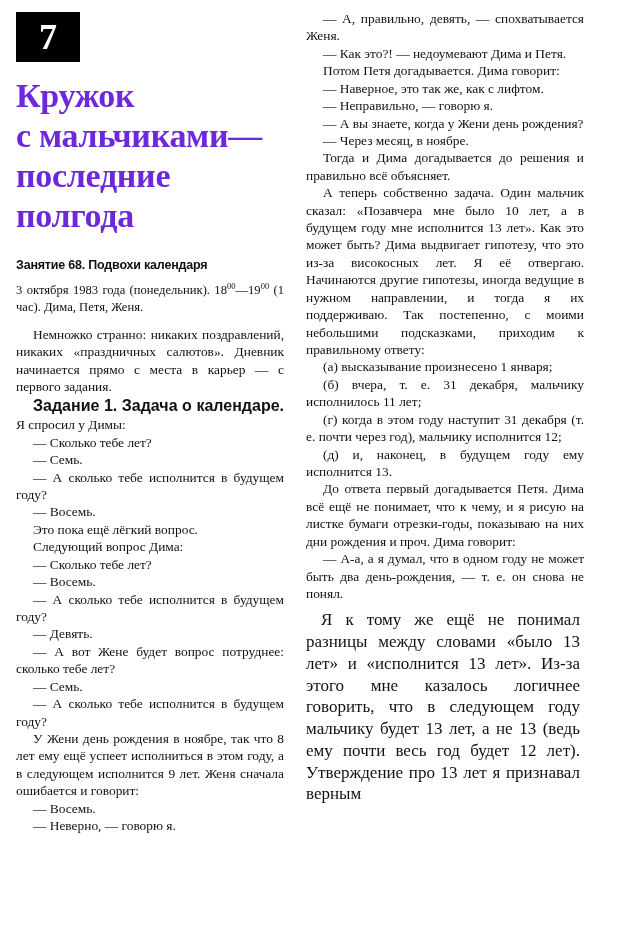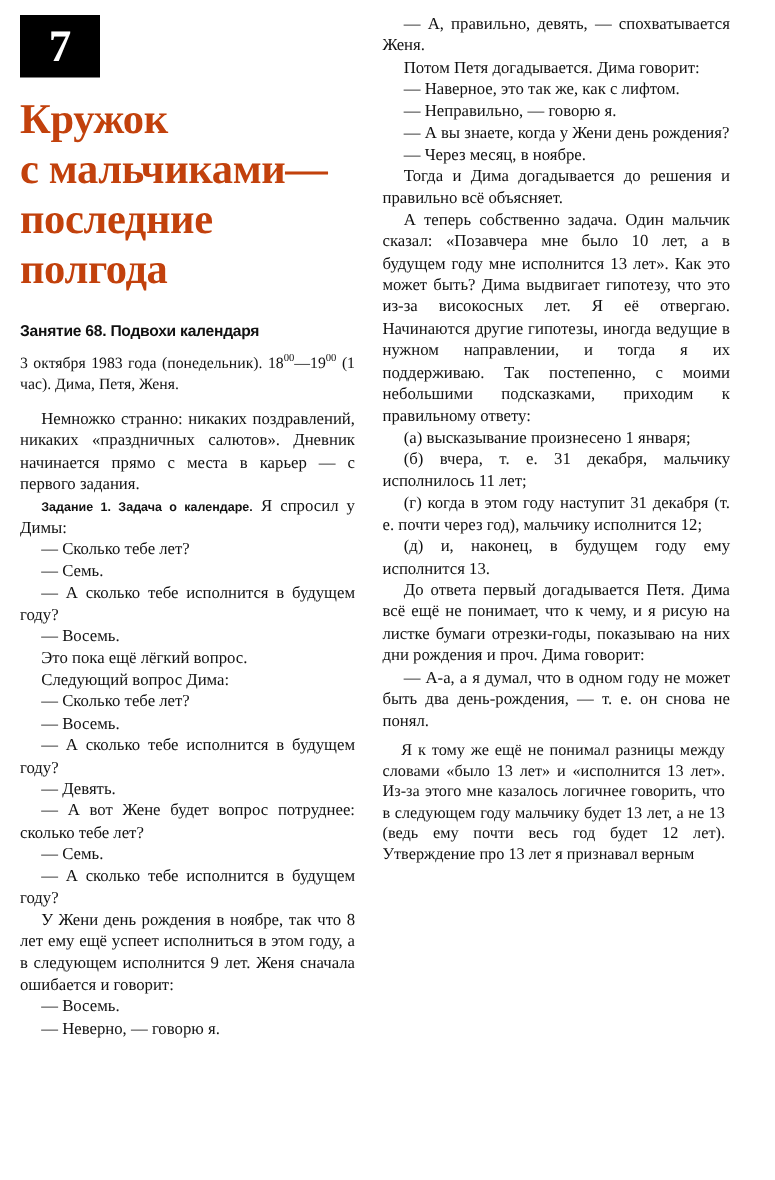--- a/index.html
+++ b/index.html
@@ -49,21 +49,21 @@
     line-height: 1;
     margin: 2px 0 14px 0;
   }
   .chapter-title {
     font-family: "Liberation Serif", serif;
     font-weight: bold;
     font-size: 34px;
     line-height: 1.18;
     letter-spacing: -0.3px;
     margin: 0 0 22px 0;
-    color: #c2410c;
+    color: #6d28d9;
   }
   .chapter-title .line { display: block; }
 
   .session-head {
     font-family: "Liberation Sans", sans-serif;
     font-weight: bold;
     font-size: 12.5px;
     margin: 0 0 9px 0;
     letter-spacing: -0.2px;
   }
@@ -82,24 +82,24 @@
     line-height: 1.30;
     margin: 0;
     text-align: justify;
     text-indent: 17px;
     hyphens: manual;
   }
   p.dash { text-indent: 17px; }
   .task-lead {
     font-family: "Liberation Sans", sans-serif;
     font-weight: bold;
-    font-size: 10px;
+    font-size: 16px;
   }
   .small-note {
-    font-size: 13px;
+    font-size: 17px;
     line-height: 1.28;
     text-align: justify;
     text-indent: 15px;
     margin: 7px 4px 0 0;
   }
 </style>
 </head>
 <body>
 
 <div class="page">
@@ -139,20 +139,21 @@
       <p class="body dash">— А сколько тебе исполнится в будущем году?</p>
       <p class="body">У Жени день рождения в ноябре, так что 8 лет ему ещё успеет исполниться в этом году, а в следующем исполнится 9 лет. Женя сначала ошибается и говорит:</p>
       <p class="body dash">— Восемь.</p>
       <p class="body dash">— Неверно, — говорю я.</p>
 
     </div>
 
     <div class="col col-right">
 
       <p class="body dash">— А, правильно, девять, — спохватывается Женя.</p>
+      <p class="body dash">— Как это?! — недоумевают Дима и Петя.</p>
       <p class="body">Потом Петя догадывается. Дима говорит:</p>
       <p class="body dash">— Наверное, это так же, как с лифтом.</p>
       <p class="body dash">— Неправильно, — говорю я.</p>
       <p class="body dash">— А вы знаете, когда у Жени день рождения?</p>
       <p class="body dash">— Через месяц, в ноябре.</p>
       <p class="body">Тогда и Дима догадывается до решения и правильно всё объясняет.</p>
       <p class="body">А теперь собственно задача. Один мальчик сказал: «Позавчера мне было 10 лет, а в будущем году мне исполнится 13 лет». Как это может быть? Дима выдвигает гипотезу, что это из-за високосных лет. Я её отвергаю. Начинаются другие гипотезы, иногда ведущие в нужном направлении, и тогда я их поддерживаю. Так постепенно, с моими небольшими подсказками, приходим к правильному ответу:</p>
       <p class="body">(а) высказывание произнесено 1 января;</p>
       <p class="body">(б) вчера, т. е. 31 декабря, мальчику исполнилось 11 лет;</p>
       <p class="body">(г) когда в этом году наступит 31 декабря (т. е. почти через год), мальчику исполнится 12;</p>

